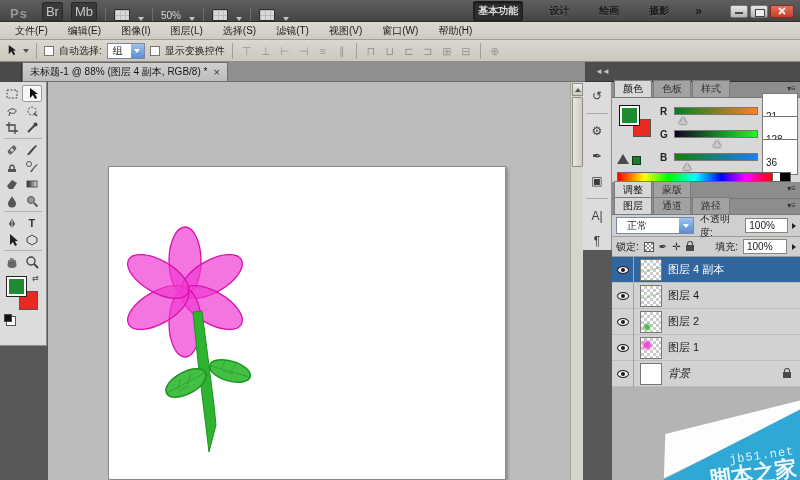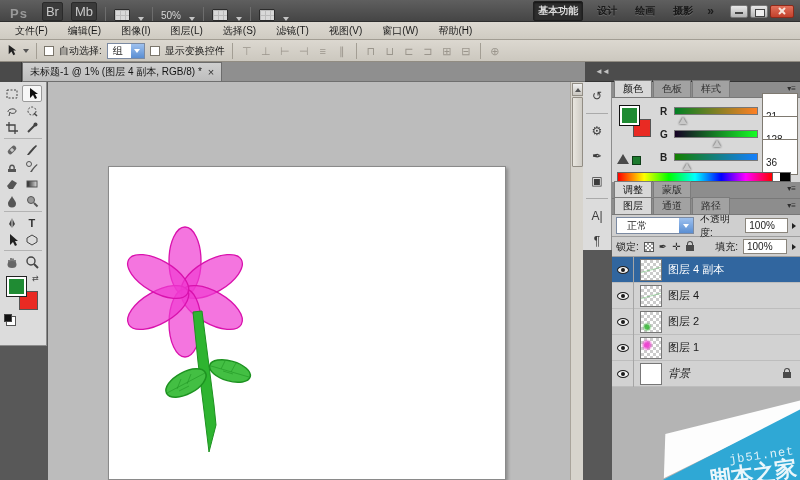--- a/index.html
+++ b/index.html
@@ -8,21 +8,21 @@
   .abs{position:absolute}
 
   
   #appbar{left:0;top:0;width:800px;height:22px;background:linear-gradient(#5f5f5f,#454545);display:flex;align-items:flex-end;gap:8px;padding:0 4px;border-bottom:1px solid #2e2e2e}
   .ps-logo{color:#9a9a9a;font-weight:bold;font-size:13px;letter-spacing:1px;padding:0 6px}
   .bar-btn{background:#3a3a3a;border:1px solid #2a2a2a;color:#c8c8c8;font-size:13px;padding:2px 3px;border-radius:2px;line-height:1}
   .bar-ico{width:16px;height:12px;background:#d8d8d8;border:1px solid #2c2c2c;border-radius:1px;background-image:linear-gradient(#bbb 1px,transparent 1px),linear-gradient(90deg,#bbb 1px,transparent 1px);background-size:5px 5px}
   .caret{width:0;height:0;border-left:3px solid transparent;border-right:3px solid transparent;border-top:4px solid #c4c4c4;display:inline-block}
   .zoom-val{color:#d6d6d6;font-size:10px}
   .bar-sep{width:1px;height:14px;background:#6d6d6d}
-  .ws-group{margin-left:auto;display:flex;align-items:center;gap:10px}
+  .ws-group{margin-left:auto;display:flex;align-items:center;gap:22px}
   .ws-btn{color:#191919;font-size:10px;font-weight:bold;padding:2px 4px;text-shadow:0 1px 0 rgba(255,255,255,.15)}
   .ws-btn.active{background:#2d2d2d;color:#dcdcdc;border:1px solid #1f1f1f;border-radius:2px;box-shadow:inset 0 1px 2px rgba(0,0,0,.6);text-shadow:none}
   .ws-more{color:#1c1c1c;font-weight:bold;font-size:12px}
   .win-btns{display:flex;gap:2px;margin-left:6px;padding-right:2px}
   .win-btn{width:18px;height:13px;background:linear-gradient(#e8e8e8,#b5b5b5);border:1px solid #777;border-radius:2px;position:relative}
   .win-btn.close{width:24px;background:linear-gradient(#e2705a,#c2412c);border-color:#8d2a1a}
   .wb-min::after{content:"";position:absolute;left:4px;right:4px;bottom:3px;height:2px;background:#444}
   .wb-rest::after{content:"";position:absolute;left:4px;top:3px;width:8px;height:6px;border:1px solid #444;background:#eee}
   .wb-x::before,.wb-x::after{content:"";position:absolute;left:50%;top:50%;width:9px;height:2px;background:#f6e3da;border-radius:1px}
   .wb-x::before{transform:translate(-50%,-50%) rotate(45deg)}
@@ -213,21 +213,21 @@
   <span class="align-ico">⊐</span>
   <span class="align-ico">⊞</span>
   <span class="align-ico">⊟</span>
   <span class="ob-sep"></span>
   <span class="align-ico">⊕</span>
 </div>
 
 <div id="tabbar" class="abs">
   <span class="tab-corner abs" style="left:0;top:0"></span>
   <span class="doc-tab">
-    <span>未标题-1 @ 1% (图层 4 副本, RGB/8) *</span>
+    <span>未标题-1 @ 88% (图层 4 副本, RGB/8) *</span>
     <span class="tab-close">×</span>
   </span>
 </div>
 <div id="dockheader" class="abs">
   <span>◄◄</span>
 </div>
 
 <div id="leftrail" class="abs"></div>
 <div id="toolbox" class="abs">
   <div class="tool-row">

